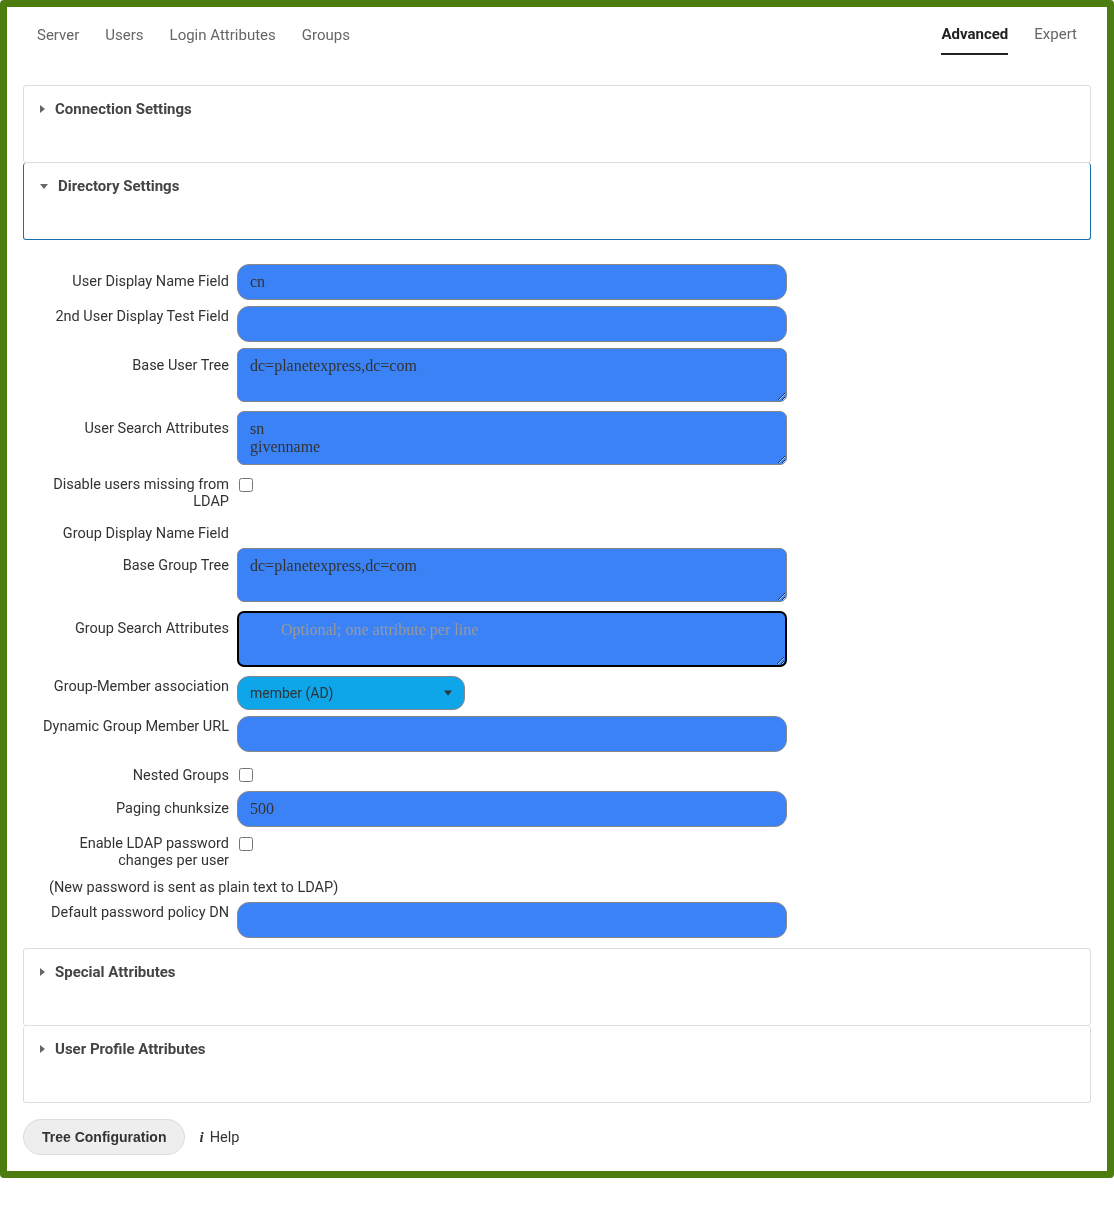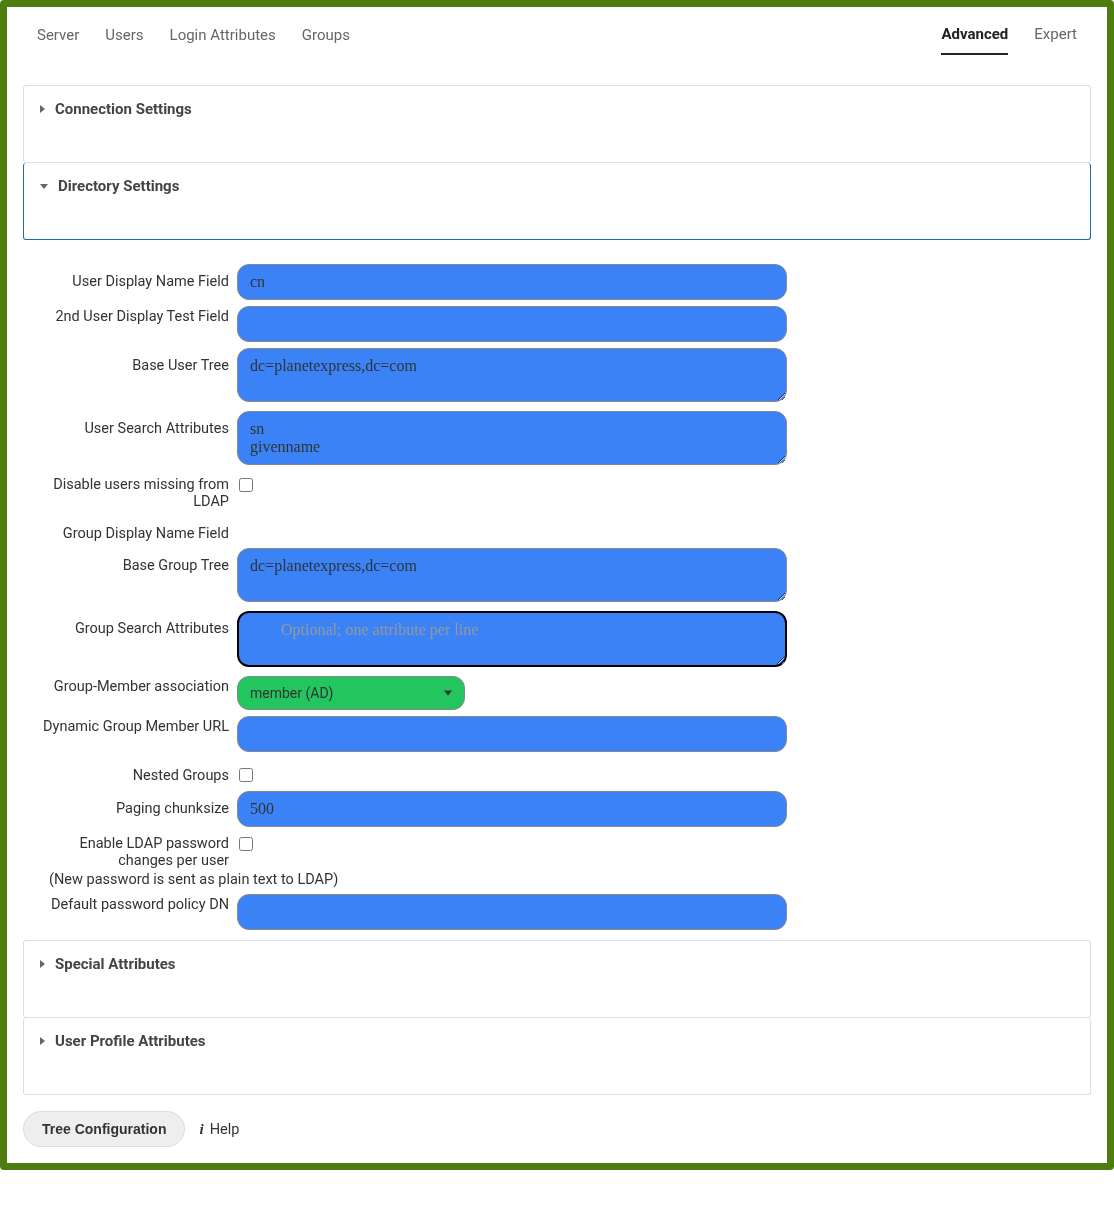--- a/index.html
+++ b/index.html
@@ -117,20 +117,21 @@
       border: 1px solid #888;
       border-radius: 12px;
       font-size: 16px;
       font-family: Liberation Serif, serif;
       color: #333;
       background: #3b82f6;
     }
     textarea {
       resize: both;
       min-height: 50px;
+      border-radius: 7px;
     }
     textarea.tall {
       min-height: 54px;
     }
     .textarea-focused {
       border: 2px solid #000;
       padding-left: 42px;
     }
     input[type="text"]::placeholder,
     textarea::placeholder {
@@ -148,21 +149,21 @@
       position: relative;
       display: inline-block;
       width: 228px;
     }
     .select-display {
       width: 100%;
       padding: 8px 30px 8px 12px;
       border: 1px solid #888;
       border-radius: 12px;
       font-size: 14px;
-      background: #22c55e;
+      background: #0ea5e9;
       cursor: pointer;
       position: relative;
     }
     .select-arrow {
       position: absolute;
       right: 12px;
       top: 50%;
       transform: translateY(-50%);
       width: 0;
       height: 0;
@@ -329,21 +330,21 @@
         </div>
       </div>
 
       <div class="form-row">
         <div class="form-label">Paging chunksize</div>
         <div class="form-control">
           <input type="text" value="500" style="">
         </div>
       </div>
 
-      <div class="form-row" style="margin-bottom:4px">
+      <div class="form-row" style="margin-bottom:12px">
         <div class="form-label multi-line">Enable LDAP password changes per user</div>
         <div class="form-control checkbox-wrap" style="padding-top:4px">
           <input type="checkbox" style="">
         </div>
       </div>
       <div class="hint-text">(New password is sent as plain text to LDAP)</div>
 
       <div class="form-row">
         <div class="form-label multi-line">Default password policy DN</div>
         <div class="form-control">

